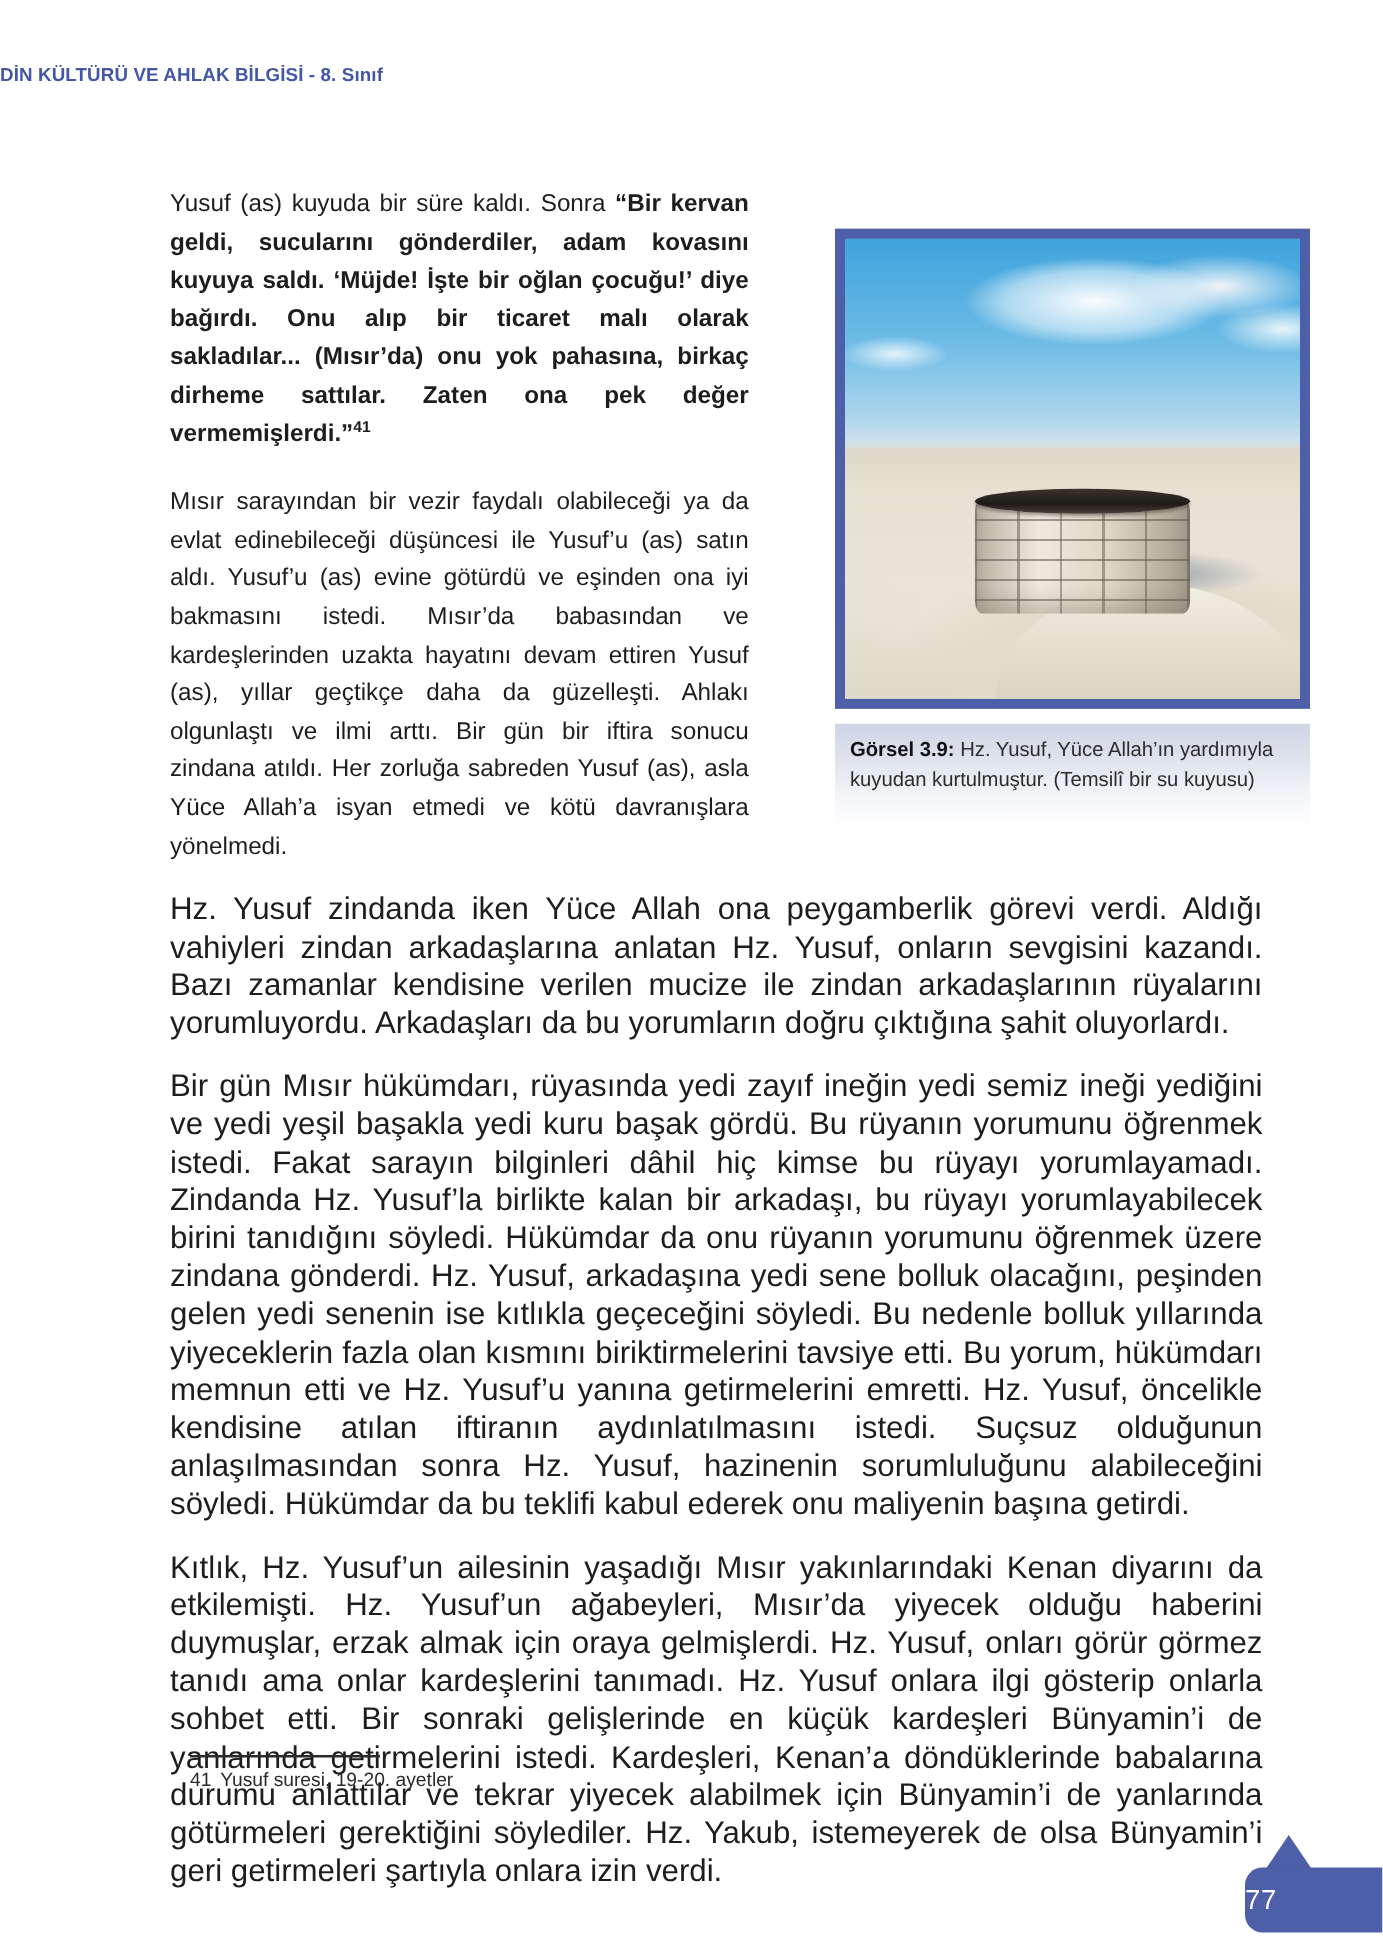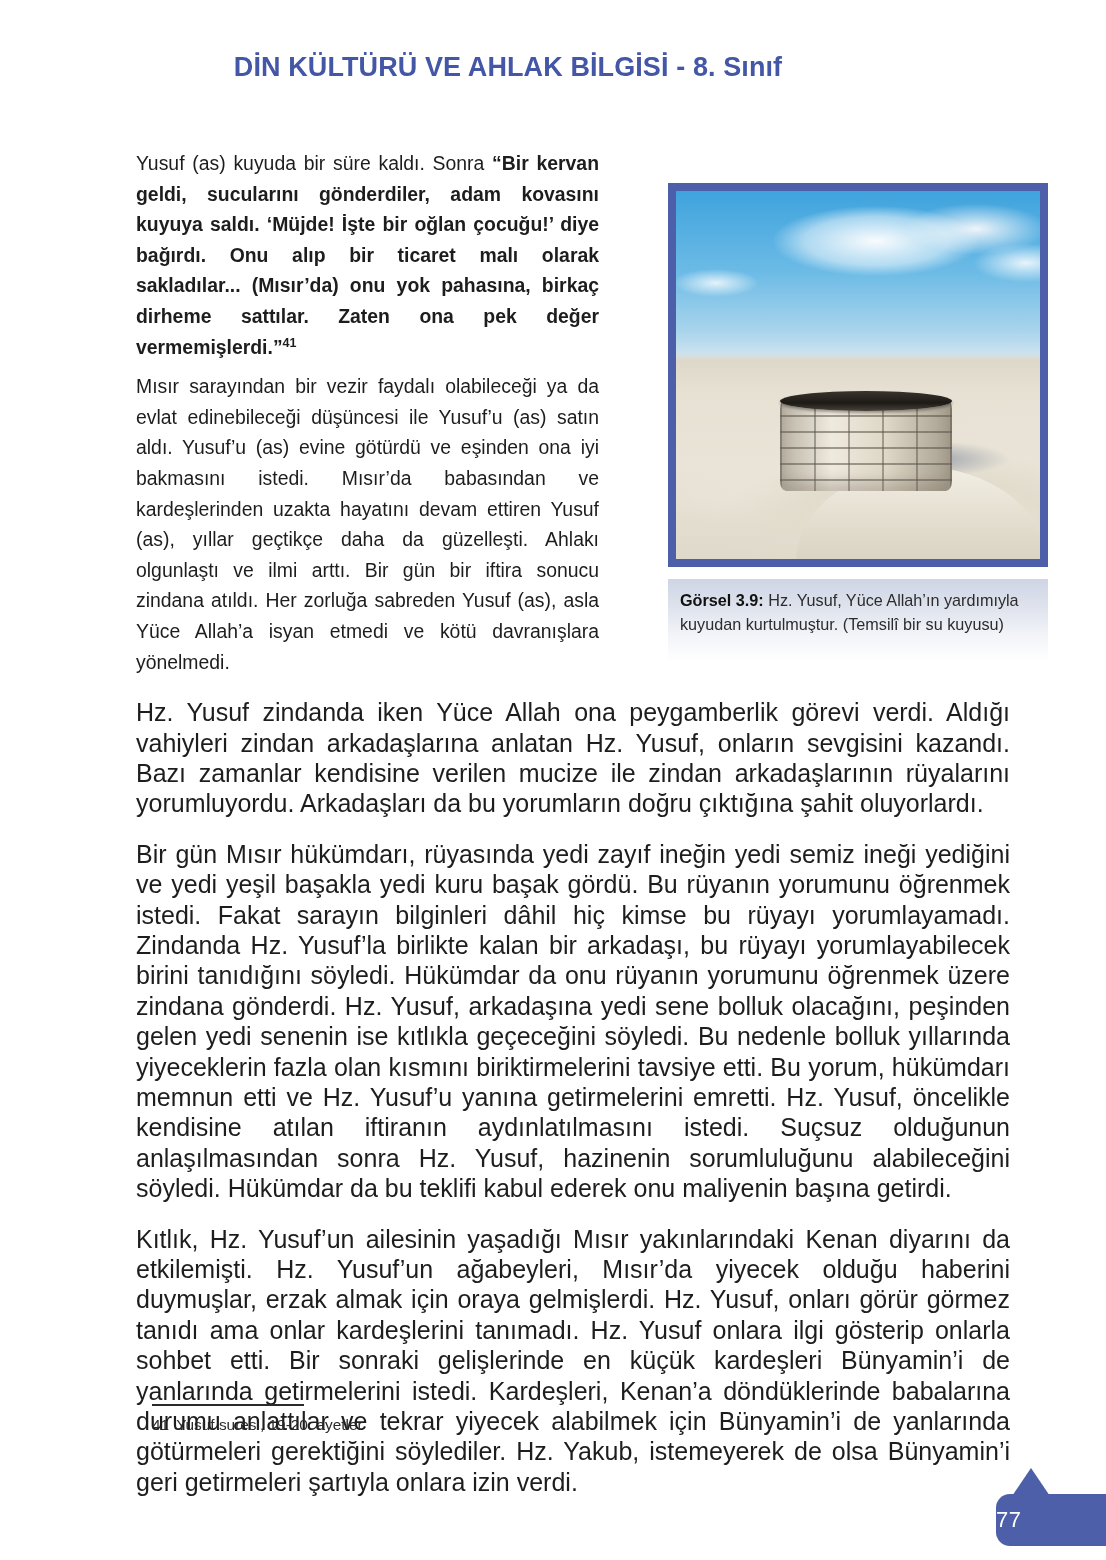--- a/index.html
+++ b/index.html
@@ -15,22 +15,22 @@
     overflow: hidden;
     color: #1a1a1a;
   }
 
   
   .page-header {
     position: absolute;
     top: 52px;
     left: 0;
     right: 90px;
-    text-align: center;
-    font-size: 27px;
+    text-align: left;
+    font-size: 15px;
     font-weight: bold;
     color: #4456a6;
     letter-spacing: 0.1px;
   }
 
   
   .content {
     position: absolute;
     top: 148px;
     left: 136px;
@@ -47,21 +47,21 @@
   }
   .para {
     font-size: 19.4px;
     line-height: 30.6px;
     text-align: justify;
     margin: 0 0 20px 0;
     color: #1d1d1d;
     hyphens: none;
   }
   .para.quote {
-    margin-bottom: 9px;
+    margin-bottom: 24px;
   }
   .para b {
     font-weight: bold;
   }
   sup.fn {
     font-size: 12.5px;
     vertical-align: super;
     line-height: 0;
     font-weight: bold;
   }

